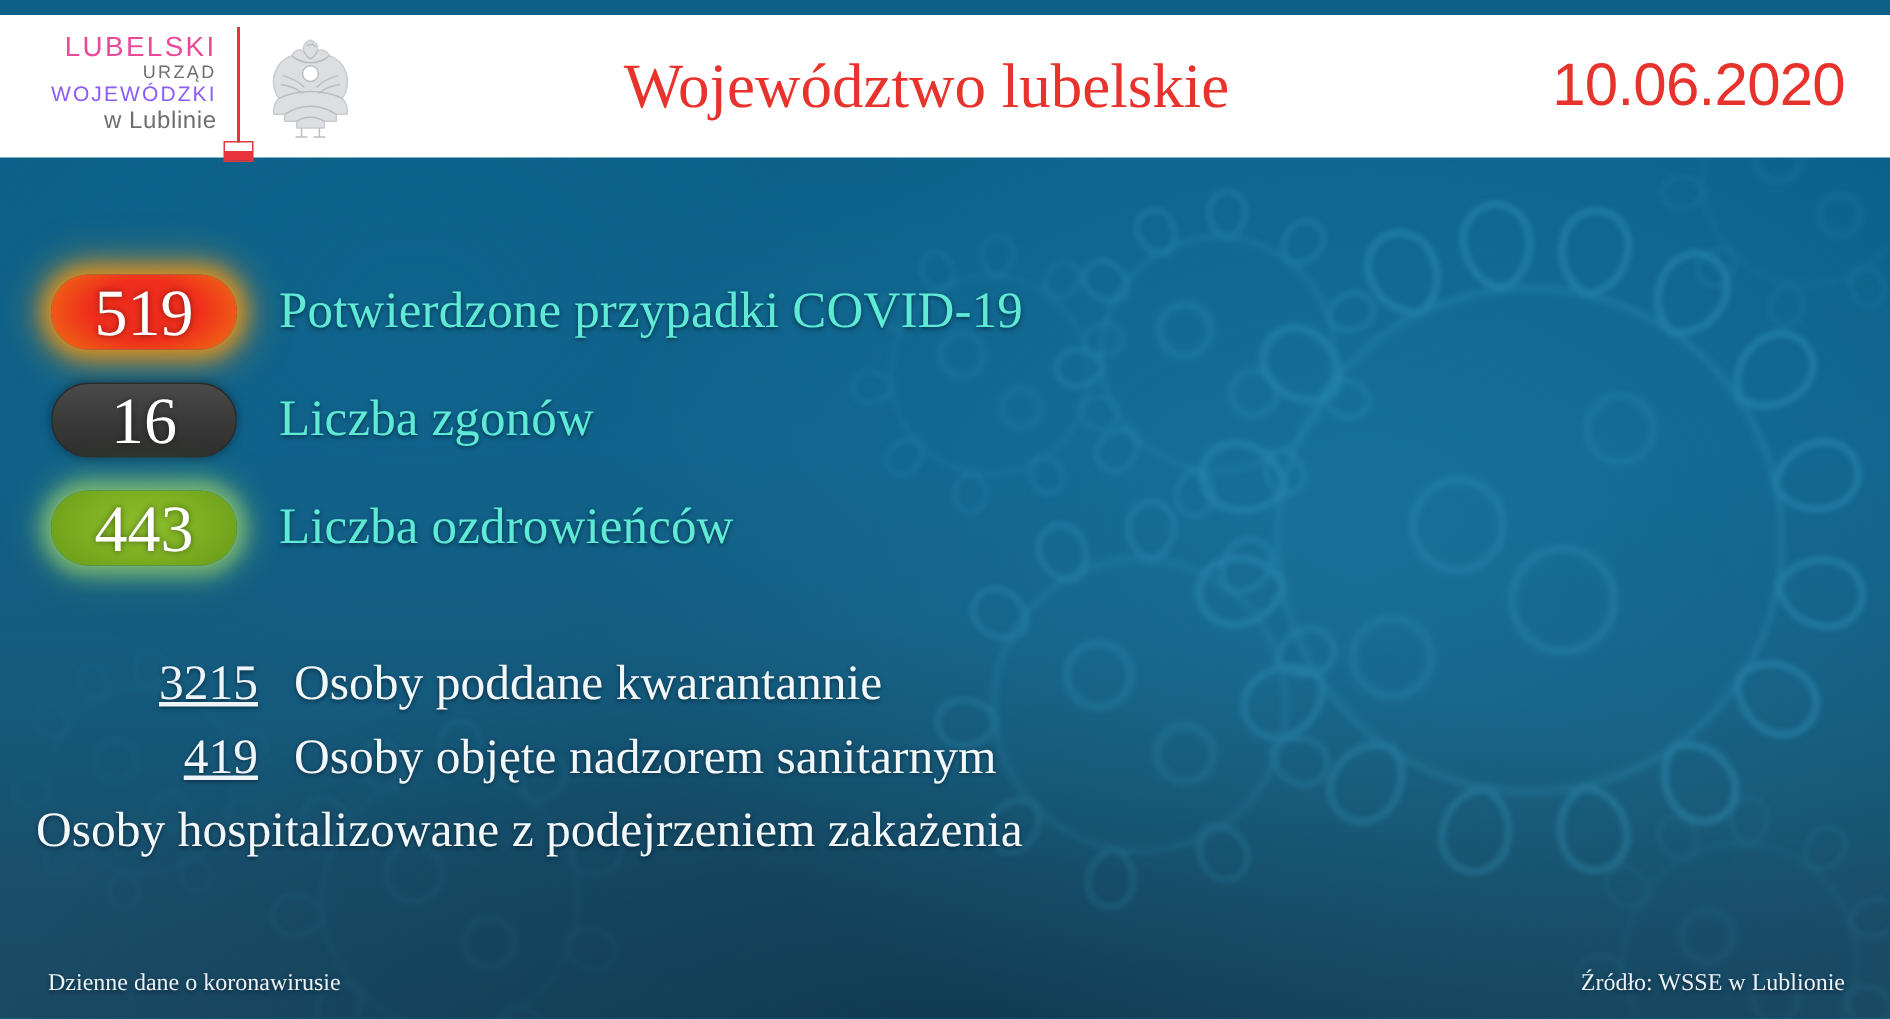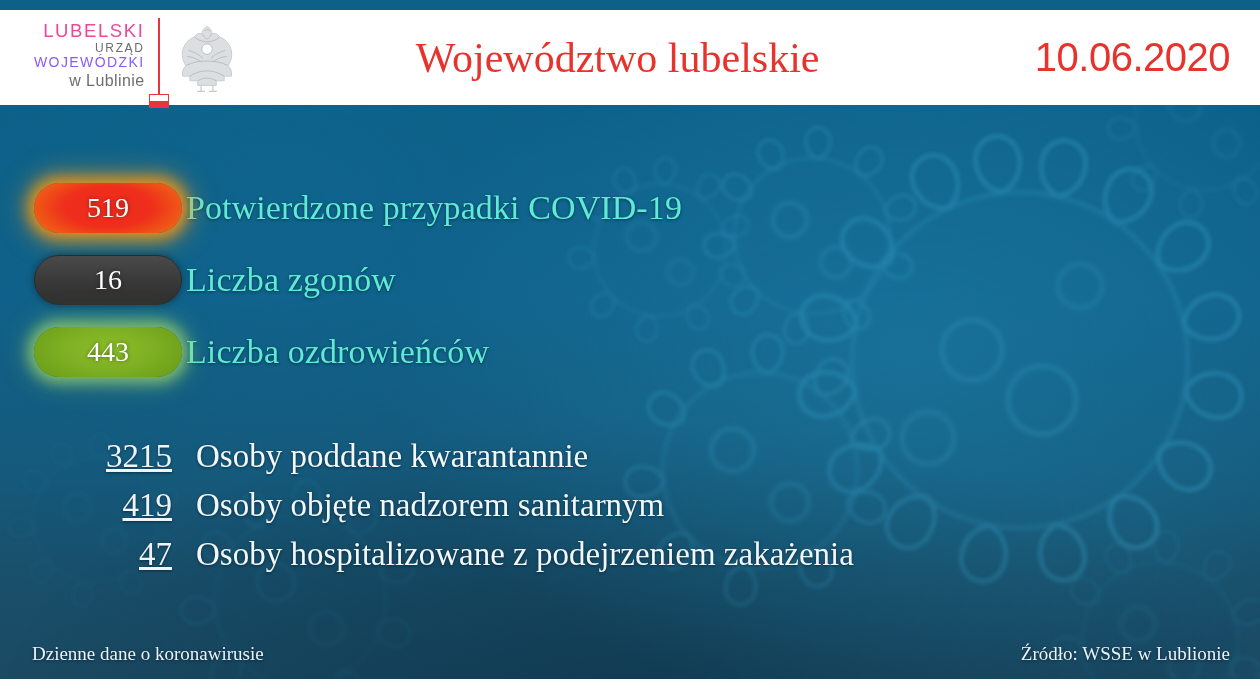--- a/index.html
+++ b/index.html
@@ -139,28 +139,28 @@
   }
   .badge-wrap {
     width: 186px;
     display: flex;
     justify-content: flex-start;
     padding-left: 34px;
     box-sizing: border-box;
   }
   .badge {
     position: relative;
-    width: 148px;
+    width: 124px;
     height: 50px;
     border-radius: 26px;
     display: flex;
     align-items: center;
     justify-content: center;
     font-family: "Liberation Serif", serif;
-    font-size: 28px;
+    font-size: 44px;
     color: #ffffff;
     text-shadow: 0 0 4px rgba(0,0,0,0.45);
   }
   .badge-red {
     background: radial-gradient(ellipse 70% 95% at 50% 48%, #ef2b1d 0%, #ef2e1c 42%, #ef5a15 72%, #f07d12 100%);
     box-shadow:
       0 0 14px 6px rgba(243,150,20,0.85),
       0 0 26px 12px rgba(243,160,25,0.35);
   }
   .badge-dark {
@@ -218,21 +218,21 @@
     bottom: 14px;
     left: 0;
     width: 1260px;
     display: flex;
     justify-content: space-between;
     box-sizing: border-box;
     padding: 0 30px 0 32px;
   }
   .footer-text {
     color: #eaf2f7;
-    font-size: 19px;
+    font-size: 16px;
     font-family: "Liberation Serif", serif;
     text-shadow: 0 1px 3px rgba(0,20,35,0.6);
     margin-top: 36px;
   }
 </style>
 </head>
 <body>
 
 <div id="page">
 
@@ -376,21 +376,20 @@
       <div class="sub-num">3215</div>
       <div class="sub-label">Osoby poddane kwarantannie</div>
     </div>
 
     <div class="sub-row">
       <div class="sub-num">419</div>
       <div class="sub-label">Osoby objęte nadzorem sanitarnym</div>
     </div>
 
     <div class="sub-row">
-      <div class="sub-num">47</div>
       <div class="sub-label">Osoby hospitalizowane z podejrzeniem zakażenia</div>
     </div>
   </div>
 
   <div class="footer">
     <div class="footer-text">Dzienne dane o koronawirusie</div>
     <div class="footer-text">Źródło: WSSE w Lublionie</div>
   </div>
 
 </div>

